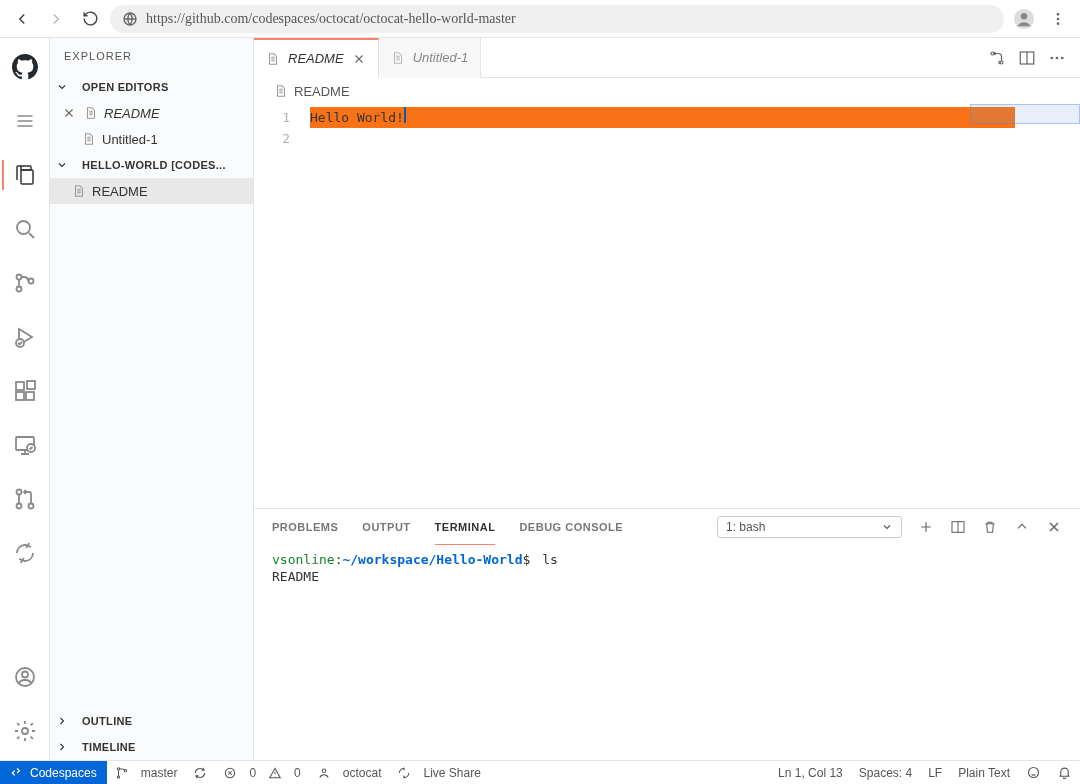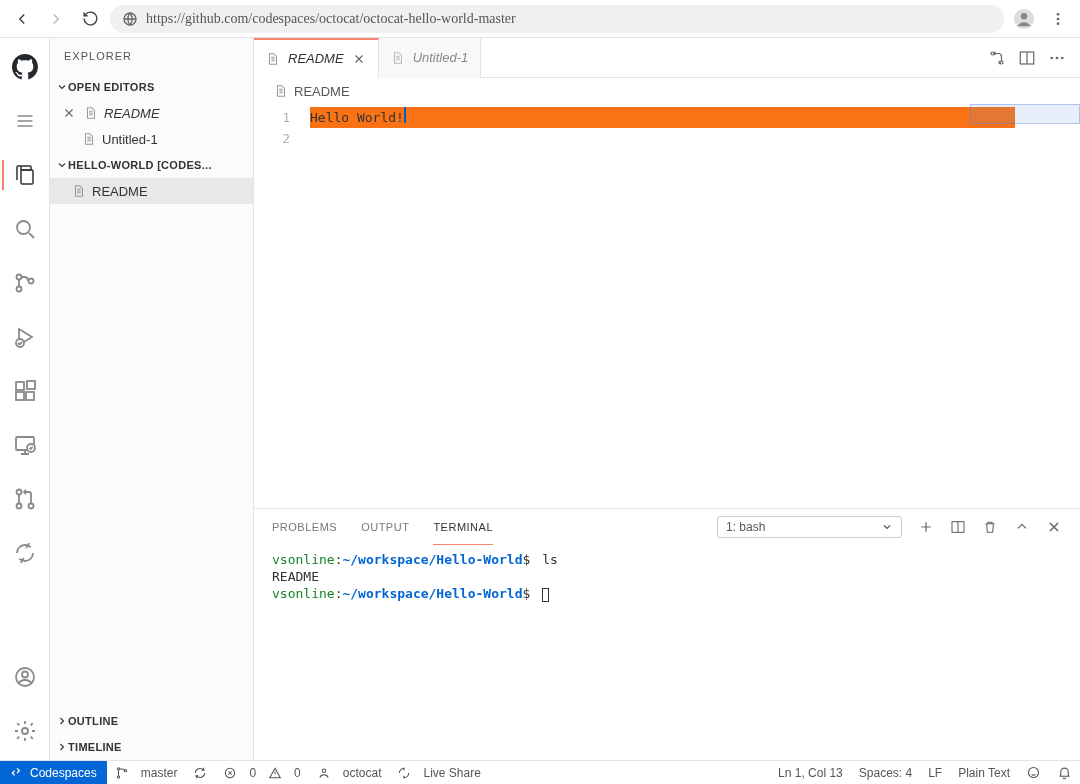--- a/index.html
+++ b/index.html
@@ -9,21 +9,21 @@
   .chrome-btn.dim { color: #bbb; }
   .url-bar { flex: 1; height: 28px; background: #f0f0f0; border-radius: 14px; display: flex; align-items: center; padding: 0 12px; gap: 8px; color: #555; font-size: 14px; font-family: Liberation Serif, serif; }
   .workspace { height: 722px; display: flex; overflow: hidden; }
   .activity-bar { width: 50px; background: #fff; border-right: 1px solid #e1e4e8; display: flex; flex-direction: column; align-items: center; padding-top: 10px; gap: 16px; }
   .activity-item { width: 46px; height: 38px; display: flex; align-items: center; justify-content: center; color: #8a8a8a; position: relative; }
   .activity-item.active { color: #333; }
   .activity-item.active::before { content:""; position:absolute; left:0; top:4px; bottom:4px; width:2px; background:#f9826c; }
   .spacer { flex:1; }
   .sidebar { width: 204px; background: #fafbfc; border-right: 1px solid #e1e4e8; display:flex; flex-direction:column; }
   .sidebar-header { height: 36px; display:flex; align-items:center; padding:0 14px; font-size:11px; letter-spacing:1px; color:#555; }
-  .section-header { height:26px; display:flex; align-items:center; padding:0 6px; gap:0; font-size:11px; font-weight:700; letter-spacing:.3px; color:#333; }
+  .section-header { height:26px; display:flex; align-items:center; padding:0 6px; gap:14px; font-size:11px; font-weight:700; letter-spacing:.3px; color:#333; }
   .chev { width:12px;height:12px;}
   .sb-item { height:26px; display:flex; align-items:center; padding-left: 22px; gap:6px; font-size:13px; color:#333; }
   .sb-item.italic { font-style: italic; }
   .sb-item.active { background:#e8e8e8; }
   .sb-item .close { margin-left:-2px; width:16px; color:#666; }
   .file-ic { width:14px; height:14px; color:#9a9a9a; }
   .sb-bottom { margin-top:auto; }
   .main { flex:1; display:flex; flex-direction:column; overflow:hidden; }
   .tabs { height: 40px; display:flex; align-items:center; border-bottom:1px solid #e1e4e8; }
   .tab { height:40px; display:flex; align-items:center; padding:0 12px; gap:8px; border-right:1px solid #e1e4e8; color:#555; font-size:13px; }
@@ -34,21 +34,21 @@
   .editor { flex:1; display:flex; font-family: "SF Mono", Menlo, Consolas, monospace; font-size:13px; position:relative; }
   .gutter { width:56px; text-align:right; color:#b0b0b0; padding-right:20px; line-height:21px; padding-top:3px; }
   .code { flex:1; line-height:21px; padding-top:3px; color:#333; }
   .code-line { display:flex; }
   .code-line.hl { background:#f97316; width: 705px; }
   .cursor { display:inline-block; width:2px; height:16px; background:#005fb8; vertical-align:middle; }
   .minimap { position:absolute; right:0; top:0; width:110px; height:100%; }
   .minimap-bar { position:absolute; top:0; right:0; width:110px; height:20px; background:rgba(100,150,230,0.15); border:1px solid rgba(80,130,220,0.4);}
   .panel { height:252px; border-top:1px solid #e1e4e8; display:flex; flex-direction:column; }
   .panel-tabs { height:36px; display:flex; align-items:center; padding:0 18px; gap:24px; }
-  .panel-tab { font-size:11px; letter-spacing:.5px; color:#777; position:relative; height:36px; display:flex; align-items:center; }
+  .panel-tab { font-size:11px; letter-spacing:.5px; color:#777; position:relative; height:36px; display:flex; align-items:center;font-weight:bold; }
   .panel-tab.active { color:#333; }
   .panel-tab.active::after { content:""; position:absolute; left:0; right:0; bottom:0; height:1px; background:#f9826c; }
   .panel-right { margin-left:auto; display:flex; align-items:center; gap:16px; color:#666; }
   .term-select { width:185px; height:22px; border:1px solid #ccc; border-radius:3px; display:flex; align-items:center; justify-content:space-between; padding:0 8px; font-size:12px; color:#555; }
   .terminal { flex:1; padding:6px 18px; font-family:"SF Mono",Menlo,Consolas,monospace; font-size:13px; line-height:17px; }
   .tp { color:#16832a; font-weight:400; }
   .td { color:#0366d6; font-weight:700; }
   .tc { color:#333; }
   .tcur { display:inline-block; width:7px; height:14px; border:1px solid #333; vertical-align:middle; }
   .statusbar { height:24px; background:#fff; border-top:1px solid #e1e4e8; display:flex; align-items:center; font-size:12px; color:#555; }
@@ -309,20 +309,21 @@
       <div class="minimap">
         <div class="minimap-bar"></div>
       </div>
     </div>
 
     <div class="panel">
       <div class="panel-tabs">
         <div class="panel-tab">PROBLEMS</div>
         <div class="panel-tab">OUTPUT</div>
         <div class="panel-tab active">TERMINAL</div>
+        <div class="panel-tab">DEBUG CONSOLE</div>
         <div class="panel-right">
           <div class="term-select">
             <span>1: bash</span>
             <svg width="12" height="12" viewBox="0 0 16 16" stroke="currentColor" stroke-width="1.5" fill="none">
                 <path d="M4 6l4 4 4-4"></path>
               </svg>
           </div>
           <span>
               <svg width="16" height="16" viewBox="0 0 24 24" stroke="currentColor" stroke-width="1.8" fill="none">
                 <path d="M12 5v14M5 12h14"></path>
@@ -350,24 +351,20 @@
               </svg>
             </span>
         </div>
       </div>
       <div class="terminal">
         <div>
           <span class="tp">vsonline</span><span class="tc">:</span><span class="td">~/workspace/Hello-World</span><span class="tc">$</span>
           <span class="tc" style="margin-left:4px">ls</span>
         </div>
         <div class="tc">README</div>
-        <div>
-          <span class="tp">vsonline</span><span class="tc">:</span><span class="td">~/workspace/Hello-World</span><span class="tc">$</span>
-          <span class="tcur" style="margin-left:4px"></span>
-        </div>
       </div>
     </div>
   </div>
 </div>
 
 <div class="statusbar">
   <div class="sb-left">
     <svg width="14" height="14" viewBox="0 0 24 24" stroke="currentColor" stroke-width="2.2" fill="none">
         <path d="M8 8l-4 4 4 4M12 4l4 4-4 4"></path>
       </svg>

